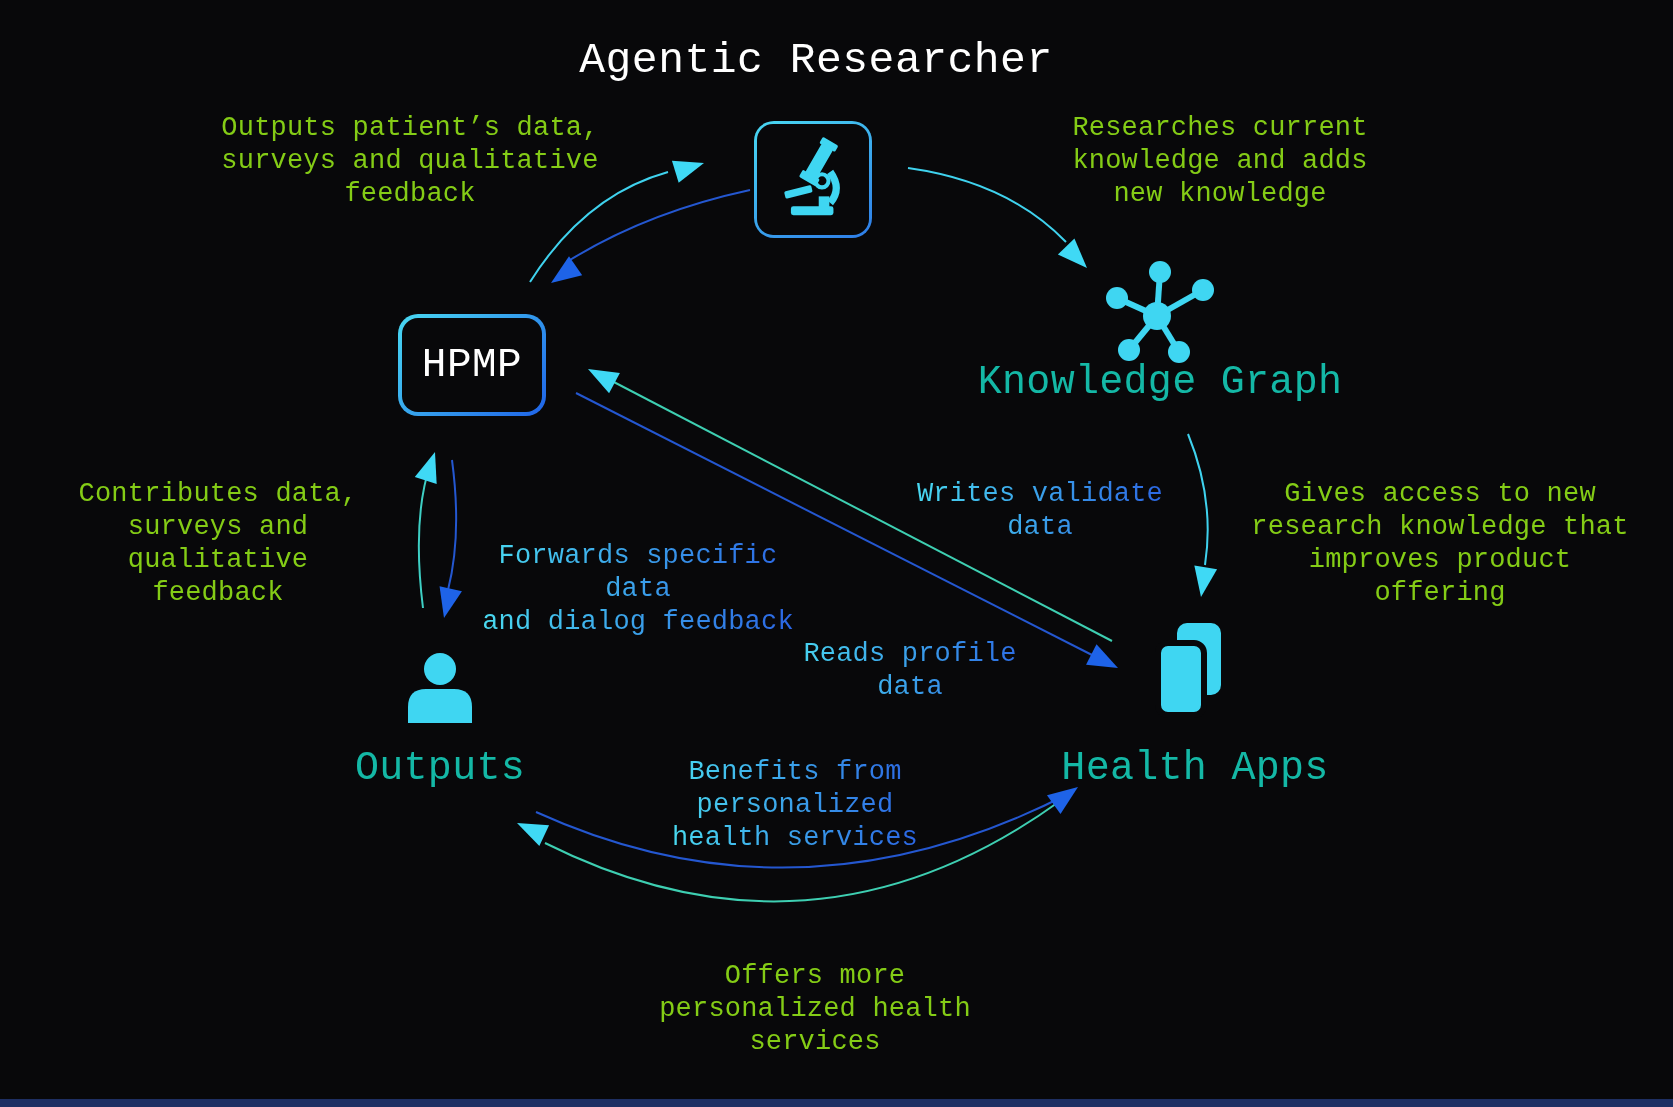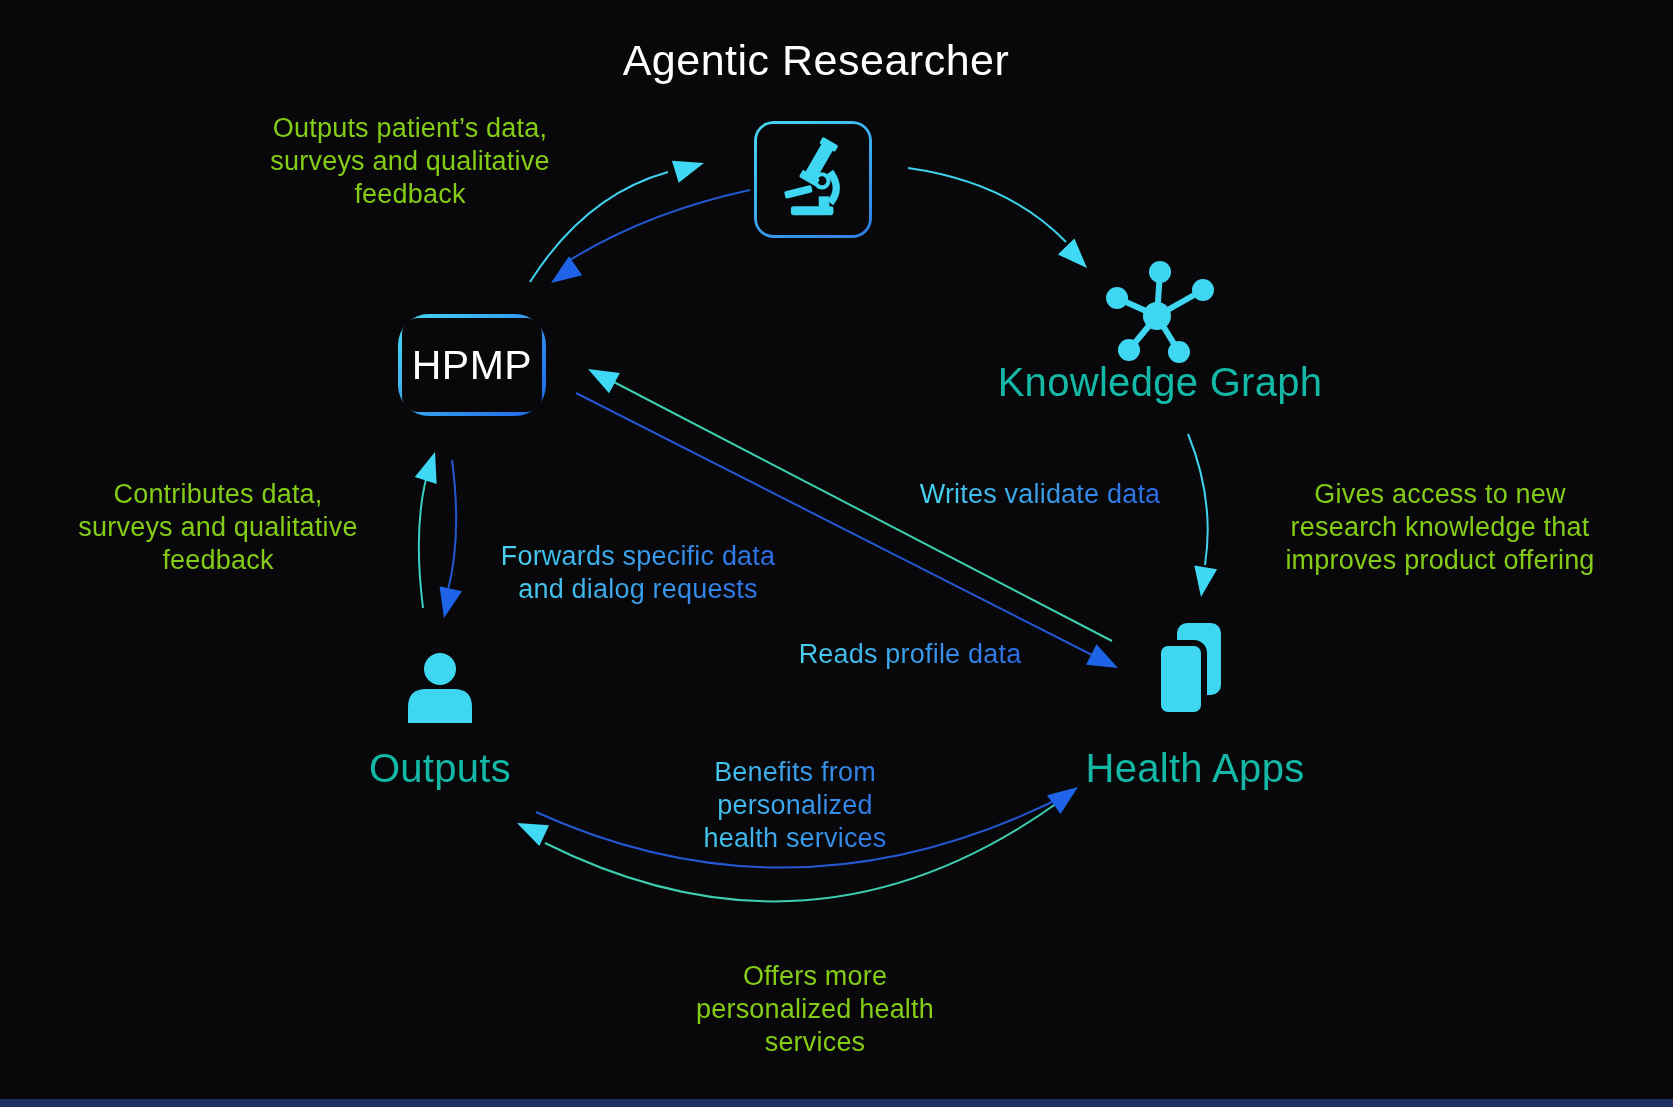--- a/index.html
+++ b/index.html
@@ -1,19 +1,19 @@
 <!DOCTYPE html>
 <html><head>
 <meta charset="utf-8">
 <style>
   html,body{margin:0;padding:0;background:#000;}
   #canvas{
     position:relative;width:1673px;height:1107px;overflow:hidden;
     background:#08080a;
-    font-family:Liberation Sans, sans-serif;
+    font-family:Liberation Mono, monospace;
   }
   .abs{position:absolute;}
   .edge-label{
     position:absolute;
     font-size:27px;line-height:1.22;font-weight:500;
     text-align:center;white-space:pre-line;letter-spacing:.2px;
   }
   .cyan{color:#84cc16;}
   .grad{
     background:linear-gradient(90deg,#49d9f0 5%,#2b66e4 95%);
@@ -29,21 +29,21 @@
     color:#ffffff;font-size:43px;font-weight:500;letter-spacing:.5px;
   }
   .gbox{position:absolute;border-radius:20px;}
   .gbox .inner{
     width:100%;height:100%;background:#08080a;border-radius:16px;
     display:flex;align-items:center;justify-content:center;box-sizing:border-box;
   }
   #researcher-box{left:754px;top:121px;width:118px;height:117px;padding:3px;box-sizing:border-box;
     background:linear-gradient(150deg,#49d9f2,#2e7ce8);}
   #hpmp-box{left:398px;top:314px;width:148px;height:102px;padding:4px;box-sizing:border-box;
-    background:linear-gradient(135deg,#49d9f2,#1f63e8);border-radius:31px;}
+    background:linear-gradient(135deg,#49d9f2,#1f63e8);}
   #hpmp-box .inner{color:#ffffff;font-size:41px;font-weight:500;letter-spacing:.5px;}
   #bottom-strip{position:absolute;left:0;bottom:0;width:100%;height:8px;background:#1e2f63;}
   svg{display:block;}
 </style>
 </head>
 <body>
 
 <div id="canvas">
 
   <svg class="abs" style="left:0;top:0" width="1673" height="1107" viewBox="0 0 1673 1107">
@@ -134,29 +134,32 @@
     <rect x="8" y="30" width="46" height="72" rx="10" fill="#3fd6f2" stroke="#08080a" stroke-width="6"></rect>
   </svg>
 
   <div class="node-title" style="left:960px;top:360px;width:400px">Knowledge Graph</div>
   <div class="node-title" style="left:290px;top:746px;width:300px">Outputs</div>
   <div class="node-title" style="left:1040px;top:746px;width:310px">Health Apps</div>
 
   <div class="edge-label cyan" style="left:215px;top:112px;width:390px">Outputs patient’s data,
 surveys and qualitative
 feedback</div>
+  <div class="edge-label cyan" style="left:1035px;top:112px;width:370px">Researches current
+knowledge and adds
+new knowledge</div>
   <div class="edge-label grad" style="left:900px;top:478px;width:280px">Writes validate data</div>
   <div class="edge-label cyan" style="left:1250px;top:478px;width:380px">Gives access to new
 research knowledge that
 improves product offering</div>
   <div class="edge-label cyan" style="left:38px;top:478px;width:360px">Contributes data,
 surveys and qualitative
 feedback</div>
   <div class="edge-label grad" style="left:468px;top:540px;width:340px">Forwards specific data
-and dialog requests</div>
+and dialog feedback</div>
   <div class="edge-label grad" style="left:770px;top:638px;width:280px">Reads profile data</div>
   <div class="edge-label grad" style="left:660px;top:756px;width:270px">Benefits from
 personalized
 health services</div>
   <div class="edge-label cyan" style="left:655px;top:960px;width:320px">Offers more
 personalized health
 services</div>
 
   <div id="bottom-strip"></div>
 </div>

